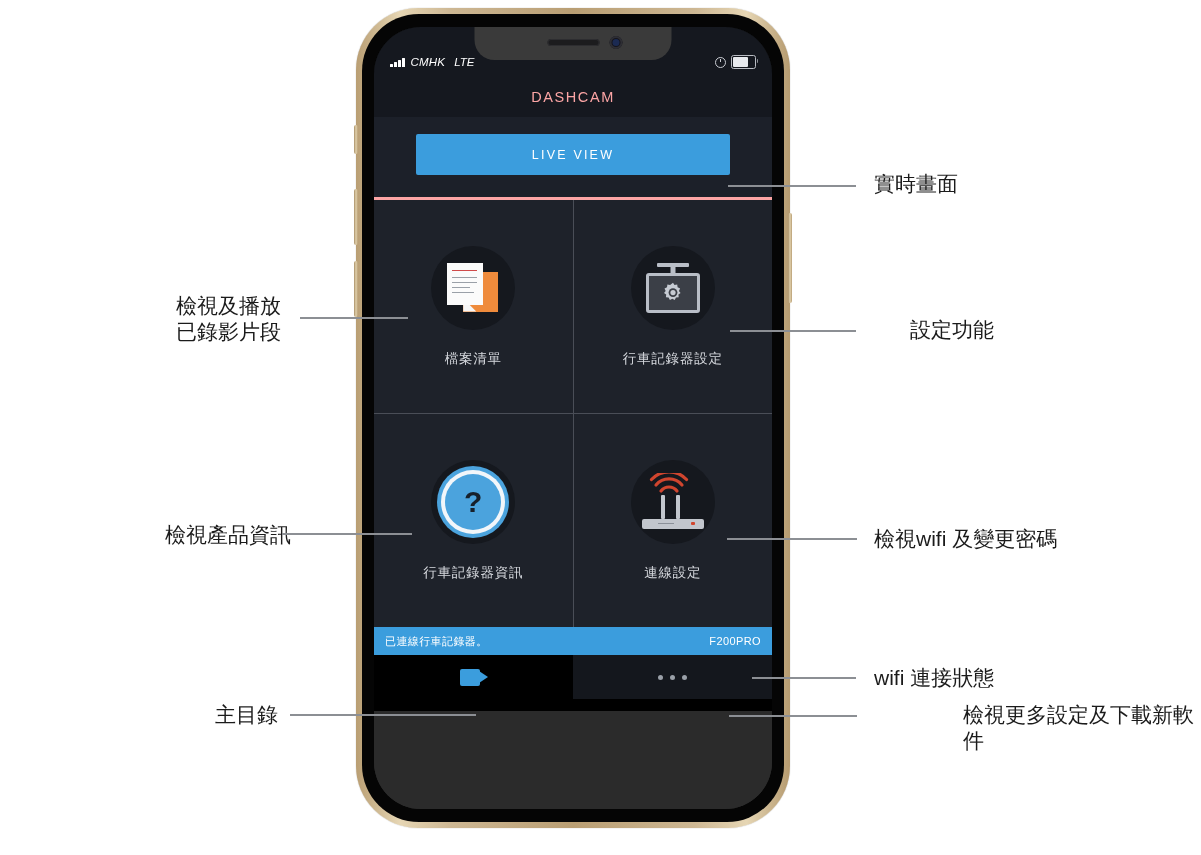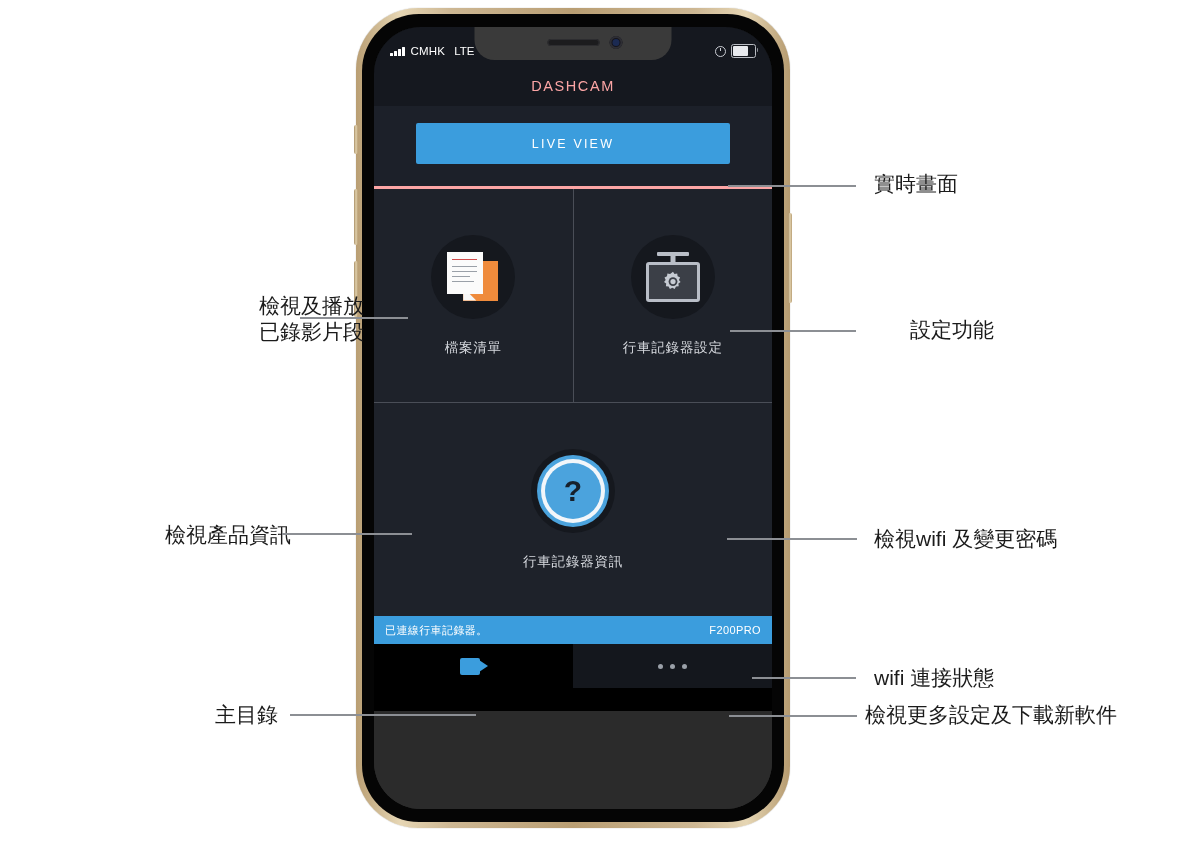--- a/index.html
+++ b/index.html
@@ -48,21 +48,21 @@
     position:absolute;left:50%;margin-left:36px;top:9px;
     width:13px;height:13px;border-radius:50%;background:#15151c;
     box-shadow:inset 0 0 0 2px #2e2e34;
   }
   .frontcam i{position:absolute;left:3px;top:3px;width:7px;height:7px;border-radius:50%;background:#1b2a52;}
 
   
   .app{position:absolute;left:0;top:0;right:0;height:684px;background:#000;overflow:hidden;}
   .statusbar{
     position:relative;height:30px;background:#15181f;color:#fff;
-    font-size:11.5px;display:flex;align-items:center;padding:9px 16px 0 16px;
+    font-size:11.5px;display:flex;align-items:center;padding:20px 16px 0 16px;font-style:italic;
   }
   .sb-left{display:flex;align-items:center;gap:6px;}
   .bars{display:flex;align-items:flex-end;gap:1.5px;height:9px;}
   .bars i{width:2.5px;background:#fff;border-radius:.5px;}
   .bars i:nth-child(1){height:3px;}
   .bars i:nth-child(2){height:5px;}
   .bars i:nth-child(3){height:7px;}
   .bars i:nth-child(4){height:9px;}
   .sb-carrier{font-size:11.5px;letter-spacing:.2px;}
   .sb-lte{font-size:11.5px;margin-left:3px;text-align:center;}
@@ -242,20 +242,37 @@
 
               <div class="cell">
                 <div class="iconcircle">
                   <div class="infoq">
                       <b>?</b>
                     </div>
                 </div>
                 <div class="cell-label">行車記錄器資訊</div>
               </div>
 
+              <div class="cell">
+                <div class="iconcircle">
+                  <div class="router">
+                    <svg width="62" height="26" viewBox="0 0 62 26" style="position:absolute;left:0;top:-2px;">
+                      <path d="M19 18 A10 10 0 0 1 35 18" stroke="#d0452e" stroke-width="3.2" fill="none" stroke-linecap="round"></path>
+                      <path d="M14 12 A17 17 0 0 1 40 12" stroke="#d0452e" stroke-width="3.2" fill="none" stroke-linecap="round"></path>
+                      <path d="M9.5 6.5 A24 24 0 0 1 44.5 6.5" stroke="#d0452e" stroke-width="3.2" fill="none" stroke-linecap="round"></path>
+                    </svg>
+                    <div class="ant a1"></div>
+                    <div class="ant a2"></div>
+                    <div class="base"></div>
+                    <div class="slot"></div>
+                    <div class="led"></div>
+                  </div>
+                </div>
+                <div class="cell-label">連線設定</div>
+              </div>
 
             </div>
           </div>
 
           <div class="connbar">
             <span>已連線行車記錄器。</span>
             <span>F200PRO</span>
           </div>
 
           <div class="tabbar">
@@ -274,21 +291,21 @@
             </div>
           </div>
 
         </div>
 
         <div class="homebar-area"></div>
       </div>
     </div>
   </div>
 
-  <div class="ann" style="left:164px;top:293px;width:200px;text-align:right;">檢視及播放
+  <div class="ann" style="left:176px;top:293px;width:200px;">檢視及播放
 已錄影片段</div>
   <div class="leader" style="left:300px;top:317px;width:108px;"></div>
 
   <div class="ann" style="left:165px;top:522px;">檢視產品資訊</div>
   <div class="leader" style="left:282px;top:533px;width:130px;"></div>
 
   <div class="ann" style="left:215px;top:702px;">主目錄</div>
   <div class="leader" style="left:290px;top:714px;width:186px;"></div>
 
   <div class="ann" style="left:874px;top:171px;">實時畫面</div>
@@ -296,16 +313,16 @@
 
   <div class="ann" style="left:910px;top:317px;">設定功能</div>
   <div class="leader" style="left:730px;top:330px;width:126px;"></div>
 
   <div class="ann" style="left:874px;top:526px;">檢視wifi 及變更密碼</div>
   <div class="leader" style="left:727px;top:538px;width:130px;"></div>
 
   <div class="ann" style="left:874px;top:665px;">wifi 連接狀態</div>
   <div class="leader" style="left:752px;top:677px;width:104px;"></div>
 
-  <div class="ann" style="left:822px;top:702px;margin-left:43px;">檢視更多設定及下載新軟件</div>
+  <div class="ann" style="left:920px;top:702px;margin-left:43px;">檢視更多設定及下載新軟件</div>
   <div class="leader" style="left:729px;top:715px;width:128px;"></div>
 
 </div>
 
 </body></html>

